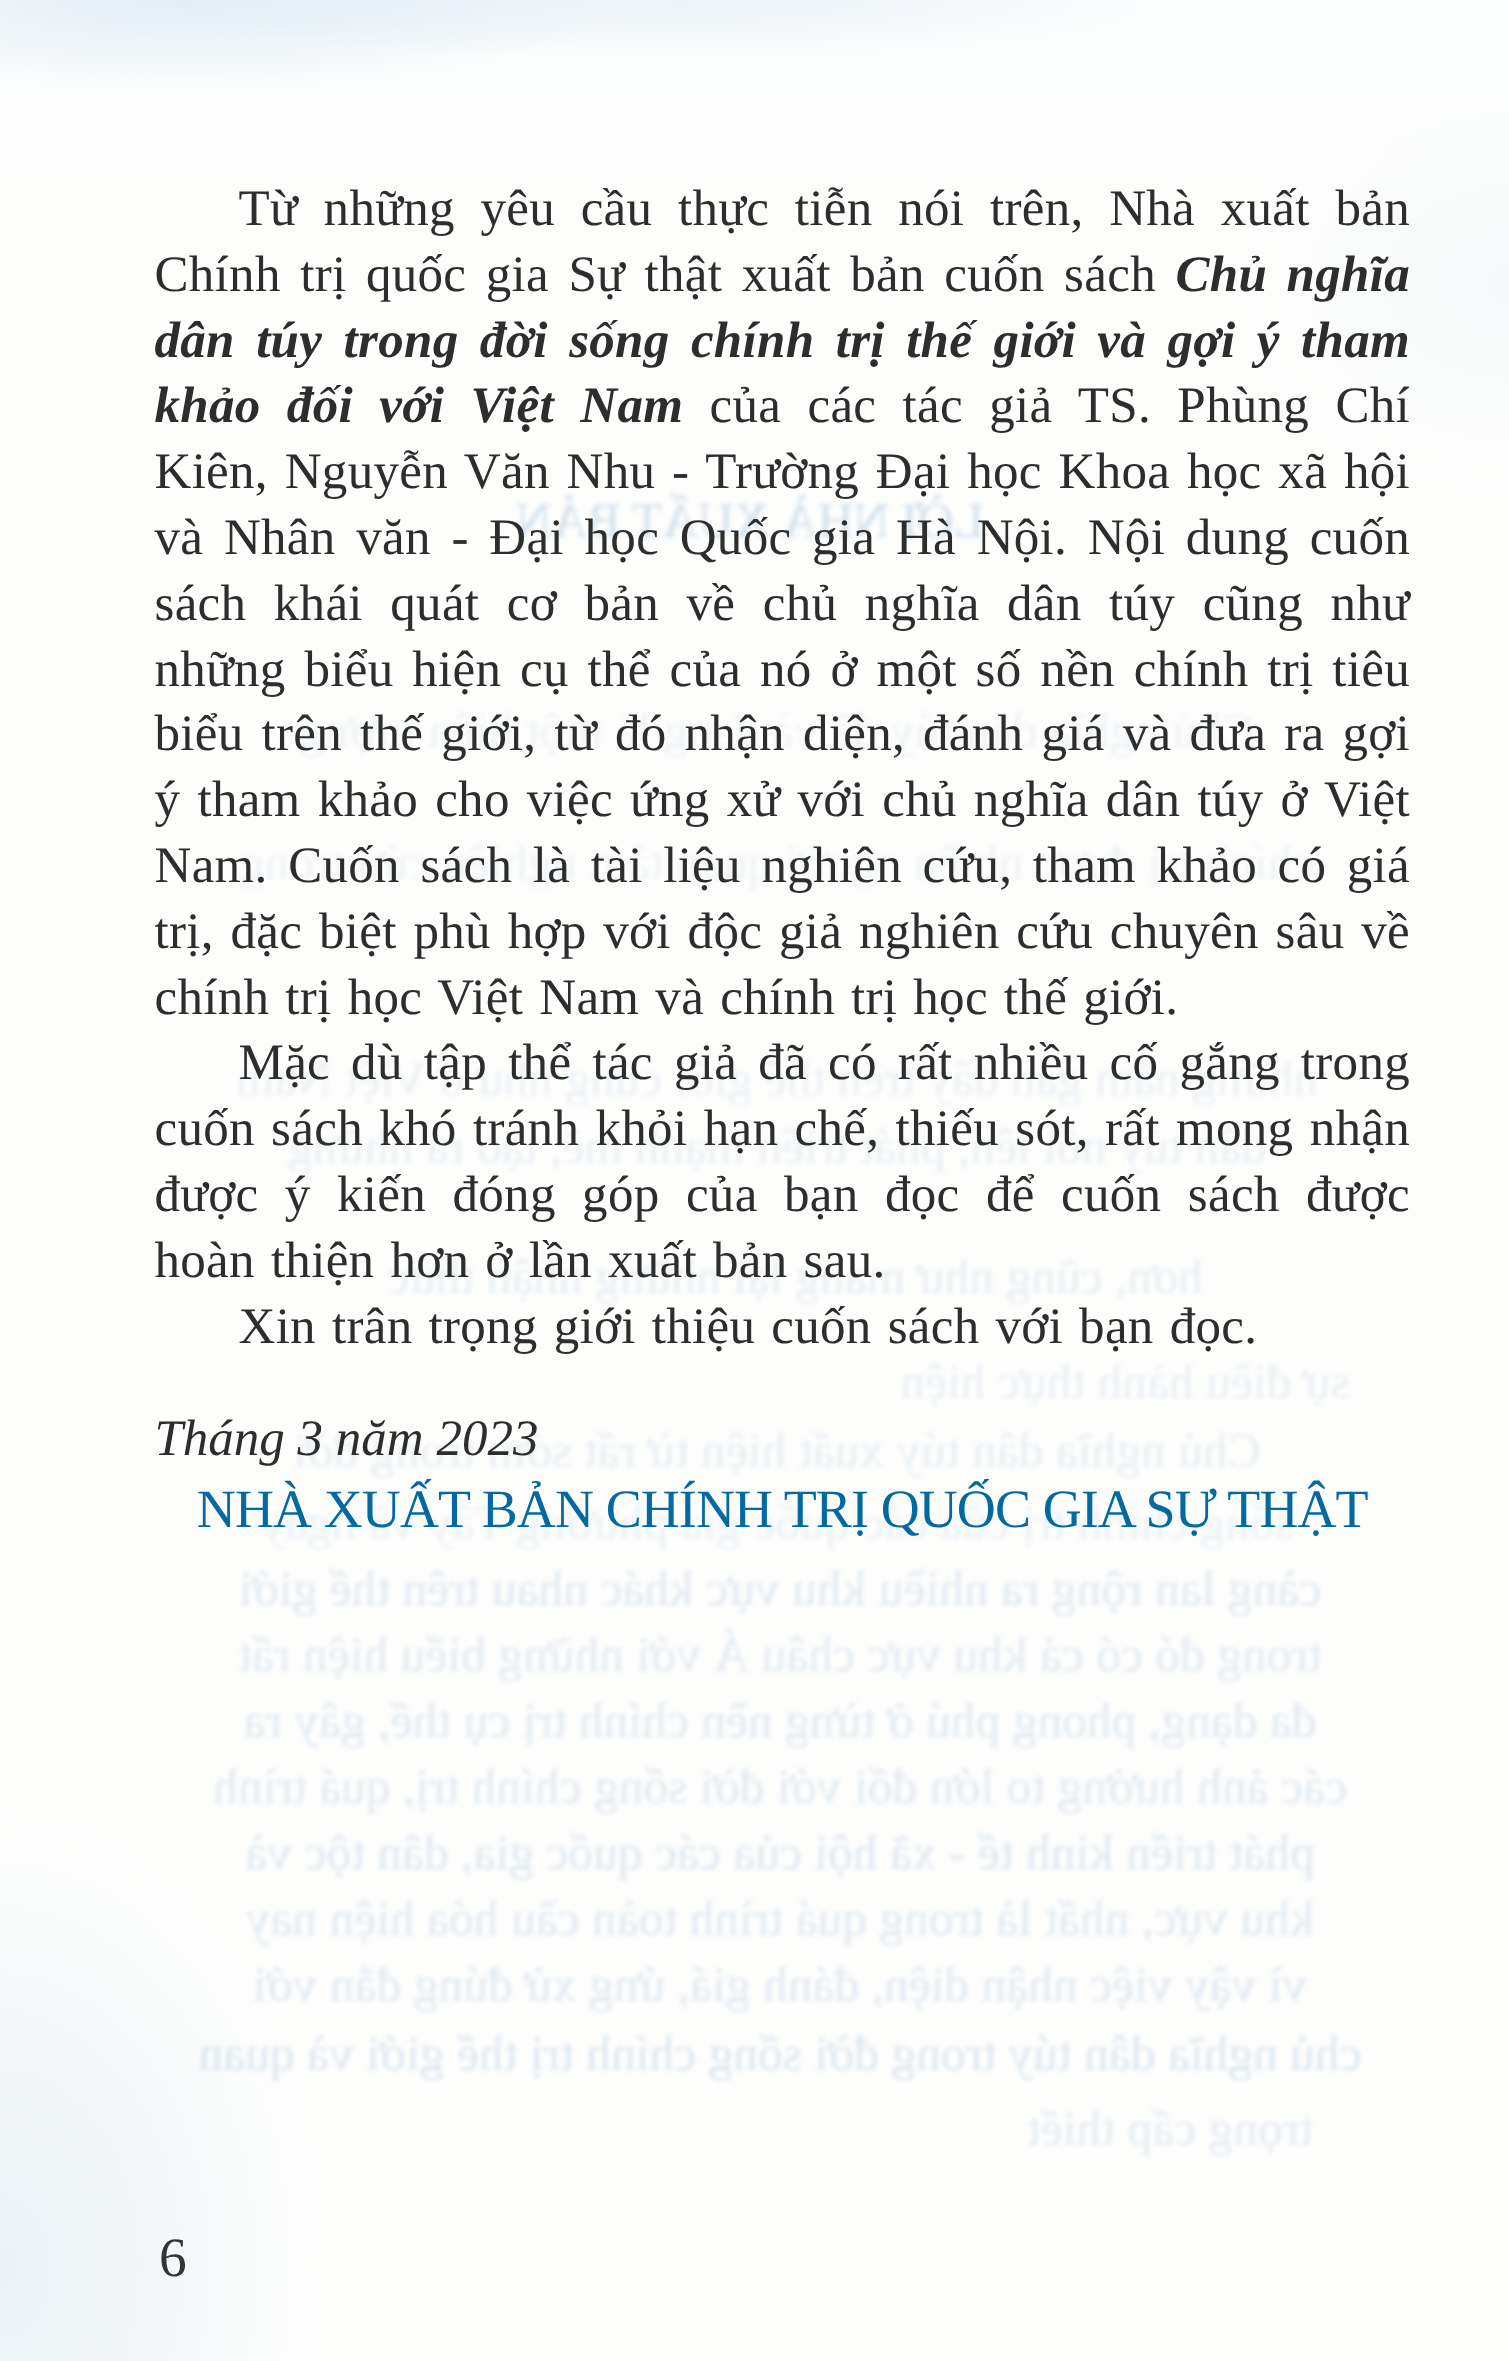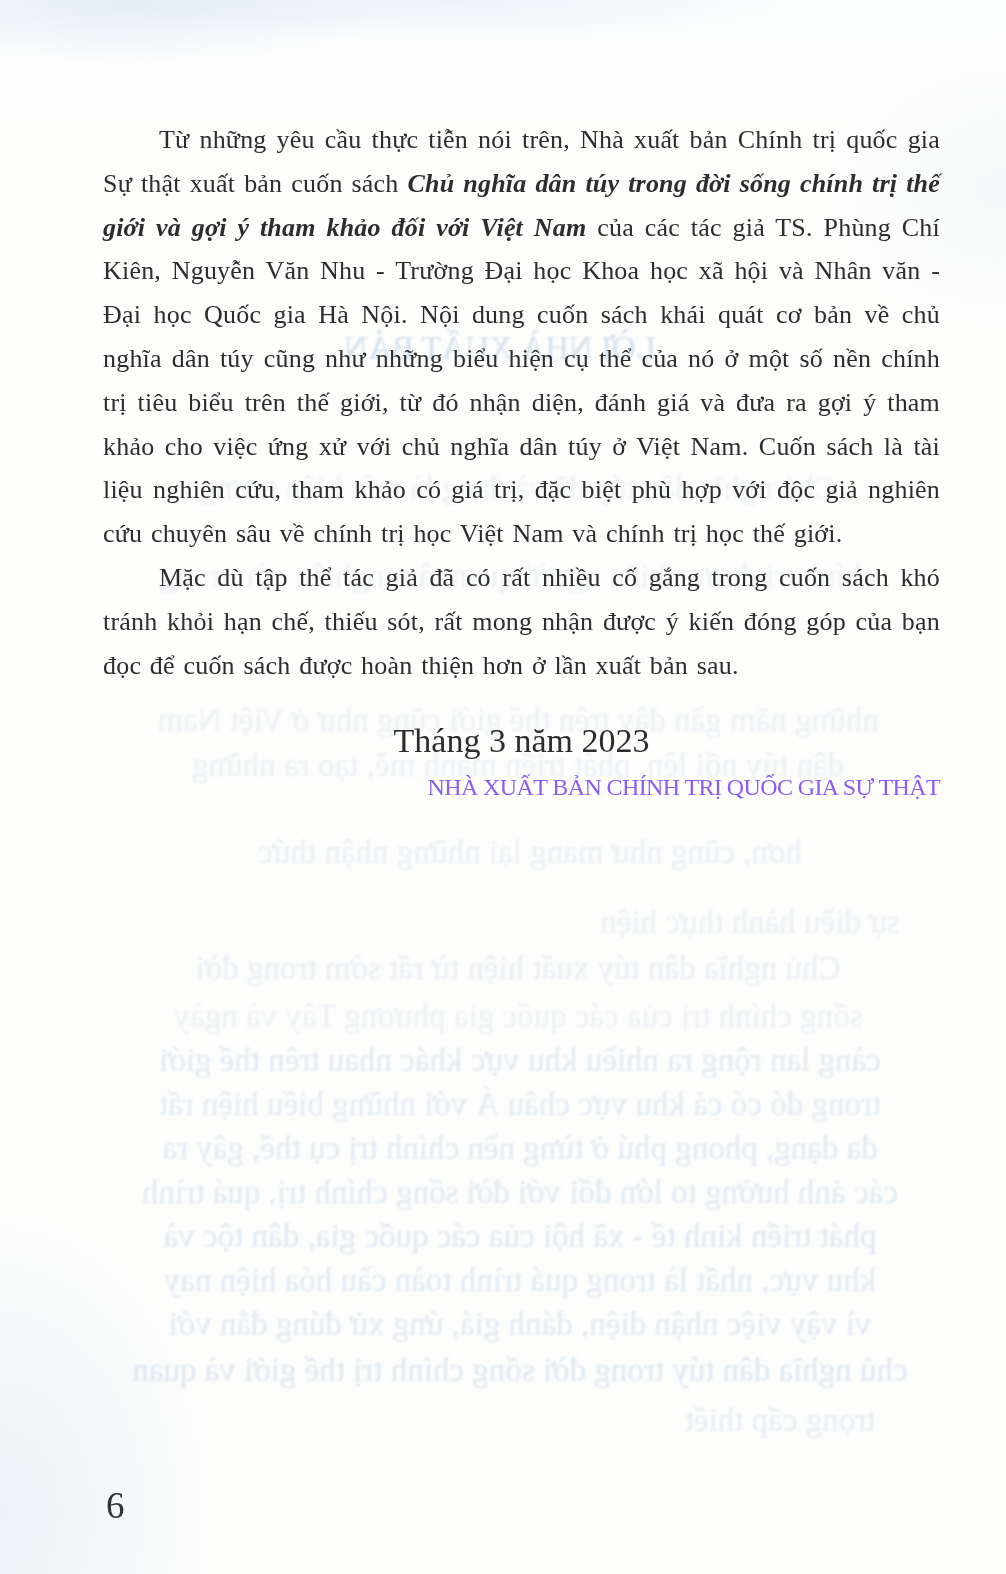--- a/index.html
+++ b/index.html
@@ -48,45 +48,46 @@
 
   .content {
     position: absolute;
     left: 103px;
     top: 118px;
     width: 837px;
     color: #2d2d2d;
   }
   p.body-par {
     margin: 0;
-    font-size: 26px;
+    font-size: 34px;
     line-height: 43.8px;
     text-align: justify;
     text-indent: 56px;
     letter-spacing: 0.2px;
     word-spacing: 2px;
   }
   .book-title {
     font-weight: bold;
     font-style: italic;
   }
   .date-line {
     margin: 31px 0 0 0;
     font-size: 34px;
     line-height: 46px;
-    text-align: center;
+    font-style: italic;
+    text-align: left;
   }
   .publisher-line {
     margin: 0;
-    font-size: 24px;
+    font-size: 36px;
     line-height: 46px;
-    text-align: right;
+    text-align: center;
     letter-spacing: -0.6px;
     white-space: nowrap;
-    color: #8b5cf6;
+    color: #0369a1;
   }
   .page-number {
     position: absolute;
     left: 106px;
     top: 1484px;
     font-size: 37px;
     color: #343434;
   }
 </style>
 </head>
@@ -114,20 +115,21 @@
     <div class="st-line" style="top: 1350px; left: 96px; width: 848px; opacity: 0.34;">chủ nghĩa dân túy trong đời sống chính trị thế giới và quan</div>
     <div class="st-line" style="top: 1400px; left: 620px; width: 320px; opacity: 0.26;">trọng cấp thiết</div>
   </div>
 
 <div class="content">
 
   <p class="body-par"><span>Từ những yêu cầu thực tiễn nói trên, Nhà xuất bản Chính trị quốc gia Sự thật xuất bản cuốn sách </span><span class="book-title">Chủ nghĩa dân túy trong đời sống chính trị thế giới và gợi ý tham khảo đối với Việt Nam</span><span> của các tác giả TS. Phùng Chí Kiên, Nguyễn Văn Nhu - Trường Đại học Khoa học xã hội và Nhân văn - Đại học Quốc gia Hà Nội. Nội dung cuốn sách khái quát cơ bản về chủ nghĩa dân túy cũng như những biểu hiện cụ thể của nó ở một số nền chính trị tiêu biểu trên thế giới, từ đó nhận diện, đánh giá và đưa ra gợi ý tham khảo cho việc ứng xử với chủ nghĩa dân túy ở Việt Nam. Cuốn sách là tài liệu nghiên cứu, tham khảo có giá trị, đặc biệt phù hợp với độc giả nghiên cứu chuyên sâu về chính trị học Việt Nam và chính trị học thế giới.</span></p>
 
   <p class="body-par">Mặc dù tập thể tác giả đã có rất nhiều cố gắng trong cuốn sách khó tránh khỏi hạn chế, thiếu sót, rất mong nhận được ý kiến đóng góp của bạn đọc để cuốn sách được hoàn thiện hơn ở lần xuất bản sau.</p>
 
+  <p class="body-par">Xin trân trọng giới thiệu cuốn sách với bạn đọc.</p>
 
   <p class="date-line">Tháng 3 năm 2023</p>
 
   <p class="publisher-line">NHÀ XUẤT BẢN CHÍNH TRỊ QUỐC GIA SỰ THẬT</p>
 
 </div>
 
 <div class="page-number">6</div>
 
 </body></html>

